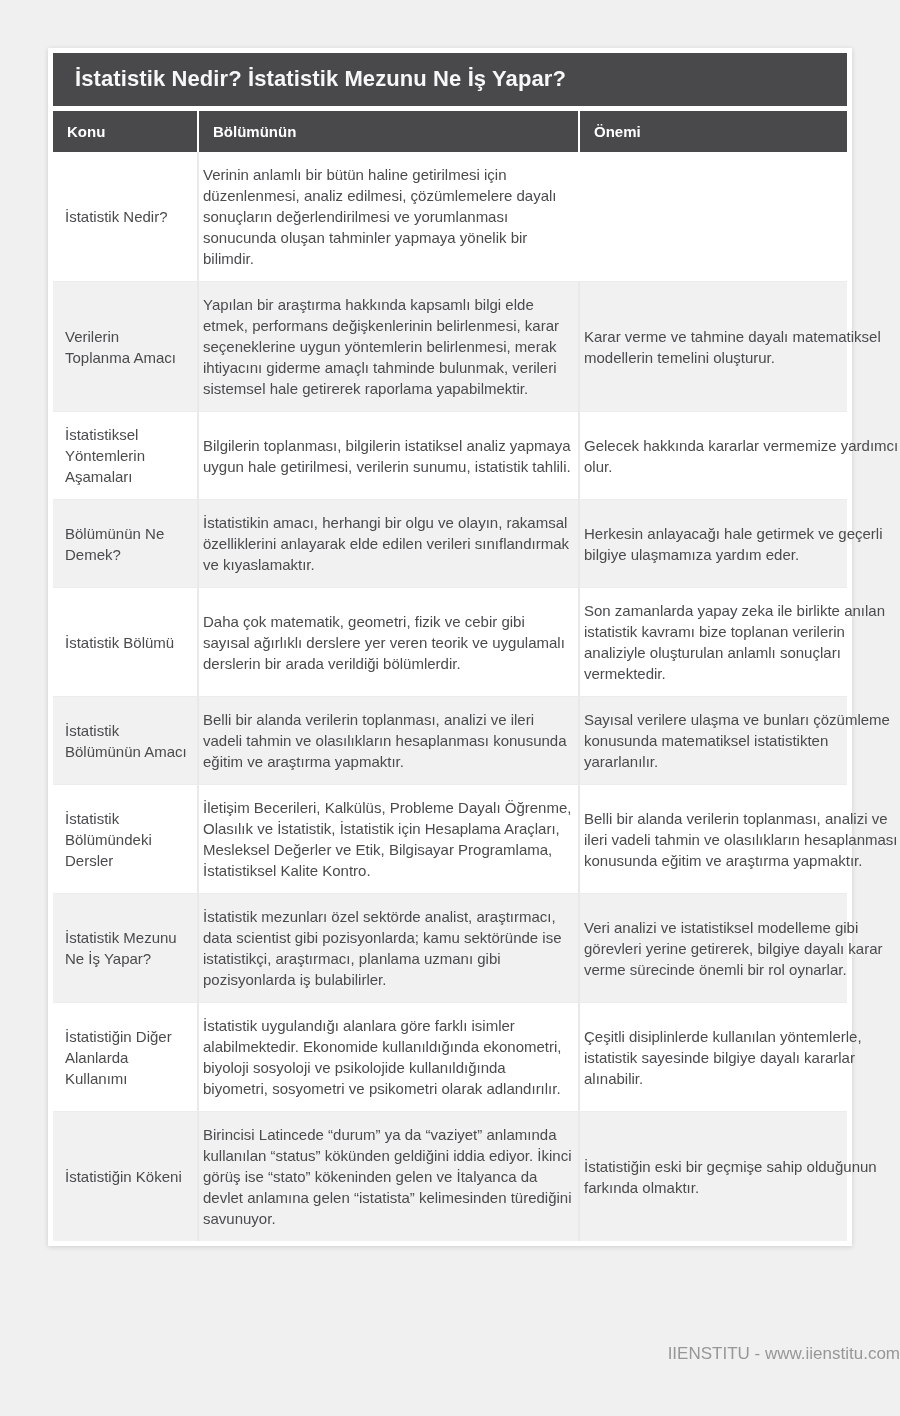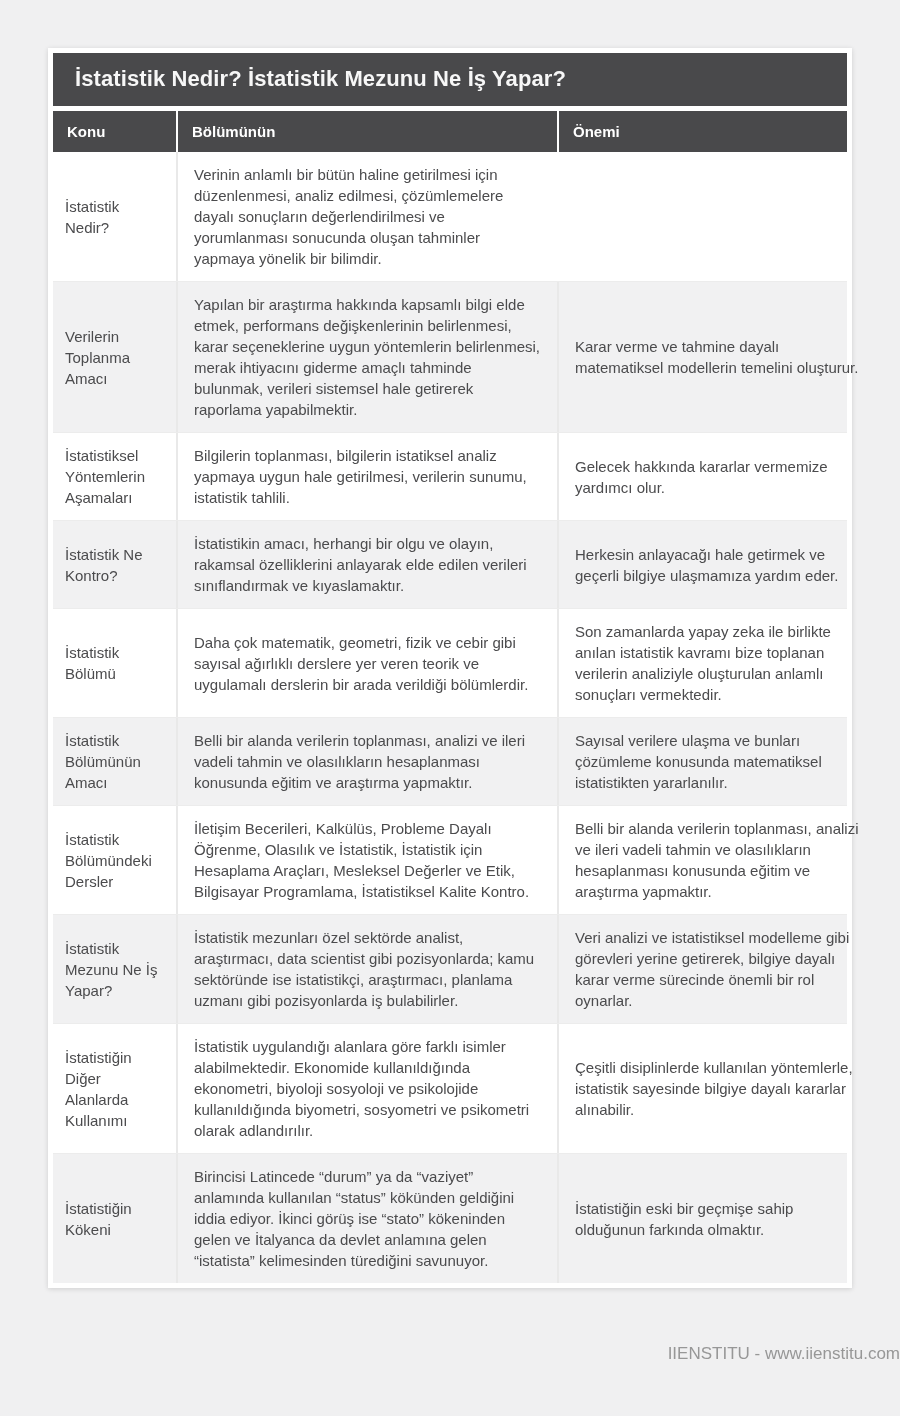--- a/index.html
+++ b/index.html
@@ -36,34 +36,34 @@
   }
   .thead {
     display: flex;
     background: var(--header-bg);
     margin-top: 5px;
     color: #ffffff;
     font-weight: 700;
     font-size: 15px;
   }
   .th { padding: 12px 14px; }
-  .c1 { width: 123px; flex: none; }
+  .c1 { width: 144px; flex: none; }
   .c2 { width: 381px; flex: none; }
   .c3 { width: 325px; flex: none; }
   .thead .c2, .thead .c3 { border-left: 2px solid #ffffff; }
   .tr {
     display: flex;
     background: #ffffff;
   }
   .tr + .tr { border-top: 1px solid #ececec; }
   .tr:nth-child(even) { background: var(--row-alt-bg); }
   .td {
     display: flex;
     align-items: center;
-    padding: 12px 16px;
+    padding: 12px 4px;
     font-size: 15px;
     line-height: 1.4;
     color: var(--body-text);
   }
   .td.c1 { padding: 12px 10px 12px 12px; }
   .tr .c2, .tr .c3 { border-left: 2px solid var(--divider); }
   .footer {
     position: absolute;
     top: 1344px;
     left: 0;
@@ -94,21 +94,21 @@
       <div class="td c1">Verilerin Toplanma Amacı</div>
       <div class="td c2">Yapılan bir araştırma hakkında kapsamlı bilgi elde etmek, performans değişkenlerinin belirlenmesi, karar seçeneklerine uygun yöntemlerin belirlenmesi, merak ihtiyacını giderme amaçlı tahminde bulunmak, verileri sistemsel hale getirerek raporlama yapabilmektir.</div>
       <div class="td c3">Karar verme ve tahmine dayalı matematiksel modellerin temelini oluşturur.</div>
     </div>
     <div class="tr">
       <div class="td c1">İstatistiksel Yöntemlerin Aşamaları</div>
       <div class="td c2">Bilgilerin toplanması, bilgilerin istatiksel analiz yapmaya uygun hale getirilmesi, verilerin sunumu, istatistik tahlili.</div>
       <div class="td c3">Gelecek hakkında kararlar vermemize yardımcı olur.</div>
     </div>
     <div class="tr">
-      <div class="td c1">İstatistik Ne Kontro?</div>
+      <div class="td c1">Bölümünün Ne Demek?</div>
       <div class="td c2">İstatistikin amacı, herhangi bir olgu ve olayın, rakamsal özelliklerini anlayarak elde edilen verileri sınıflandırmak ve kıyaslamaktır.</div>
       <div class="td c3">Herkesin anlayacağı hale getirmek ve geçerli bilgiye ulaşmamıza yardım eder.</div>
     </div>
     <div class="tr">
       <div class="td c1">İstatistik Bölümü</div>
       <div class="td c2">Daha çok matematik, geometri, fizik ve cebir gibi sayısal ağırlıklı derslere yer veren teorik ve uygulamalı derslerin bir arada verildiği bölümlerdir.</div>
       <div class="td c3">Son zamanlarda yapay zeka ile birlikte anılan istatistik kavramı bize toplanan verilerin analiziyle oluşturulan anlamlı sonuçları vermektedir.</div>
     </div>
     <div class="tr">
       <div class="td c1">İstatistik Bölümünün Amacı</div>

